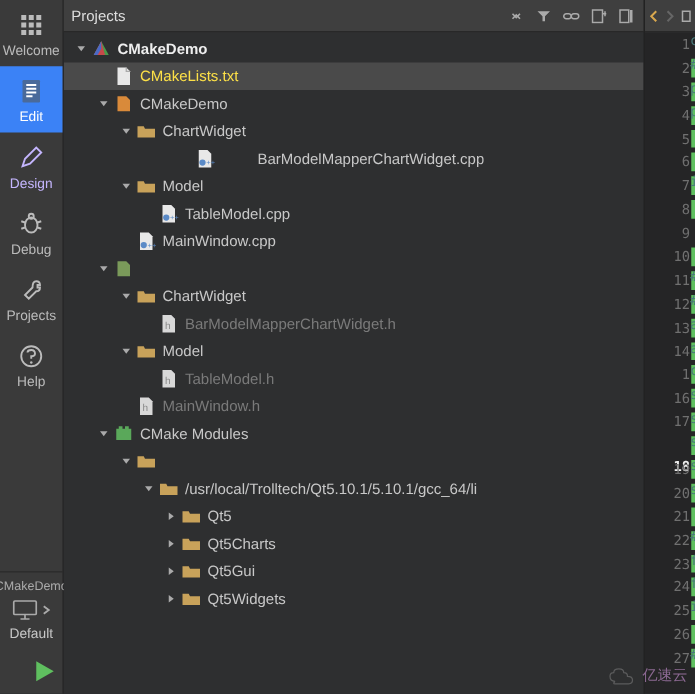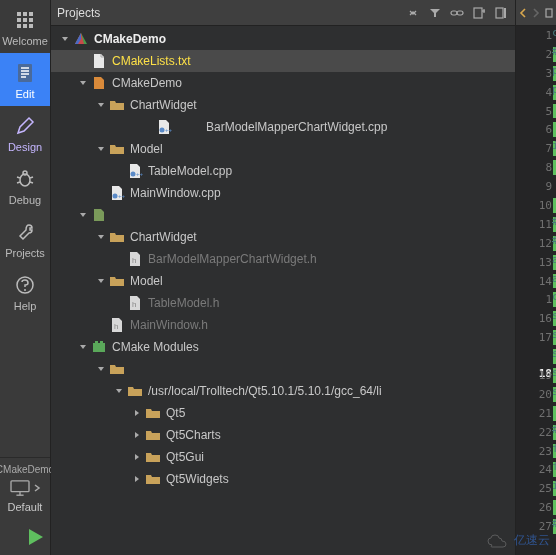--- a/index.html
+++ b/index.html
@@ -35,21 +35,21 @@
 
 .editor { width: 41px; background: #252526; display: flex; flex-direction: column; border-left: 1px solid #222; }
 .editor-top { height: 26px; display: flex; align-items: center; justify-content: space-around; background: #3f3f3f; border-bottom: 1px solid #222; }
 .gutter { flex: 1; overflow: hidden; }
 .gutter-row { display: flex; align-items: center; height: 18.9px; justify-content: flex-end; padding-right: 4px; position: relative; }
 .line-num { color: #707070; font-size: 11px; font-family: monospace; }
 .gutter-row.current .line-num { color: #eee; font-weight: bold; margin-top: 33px; }
 .diff-mark { position: absolute; right: 0; top: 2px; bottom: 2px; width: 3px; background: #5fbf5f; }
 .code-hint { position: absolute; left: 36px; top: 0; color: #4a7a7a; font-size: 11px; font-family: monospace; }
 
-.watermark { position: fixed; right: 6px; bottom: 6px; opacity: 0.5; display: flex; align-items: center; gap: 4px; color: #3b82f6; font-size: 12px; }
+.watermark { position: fixed; right: 6px; bottom: 6px; opacity: 0.5; display: flex; align-items: center; gap: 4px; color: #f0abfc; font-size: 12px; }
 .watermark-cloud { width: 24px; height: 16px; }
 
 svg { display: block; }
 </style>
 </head>
 <body>
 
 <div class="left-rail">
   <div id="rail-items">
       <div class="rail-item">

